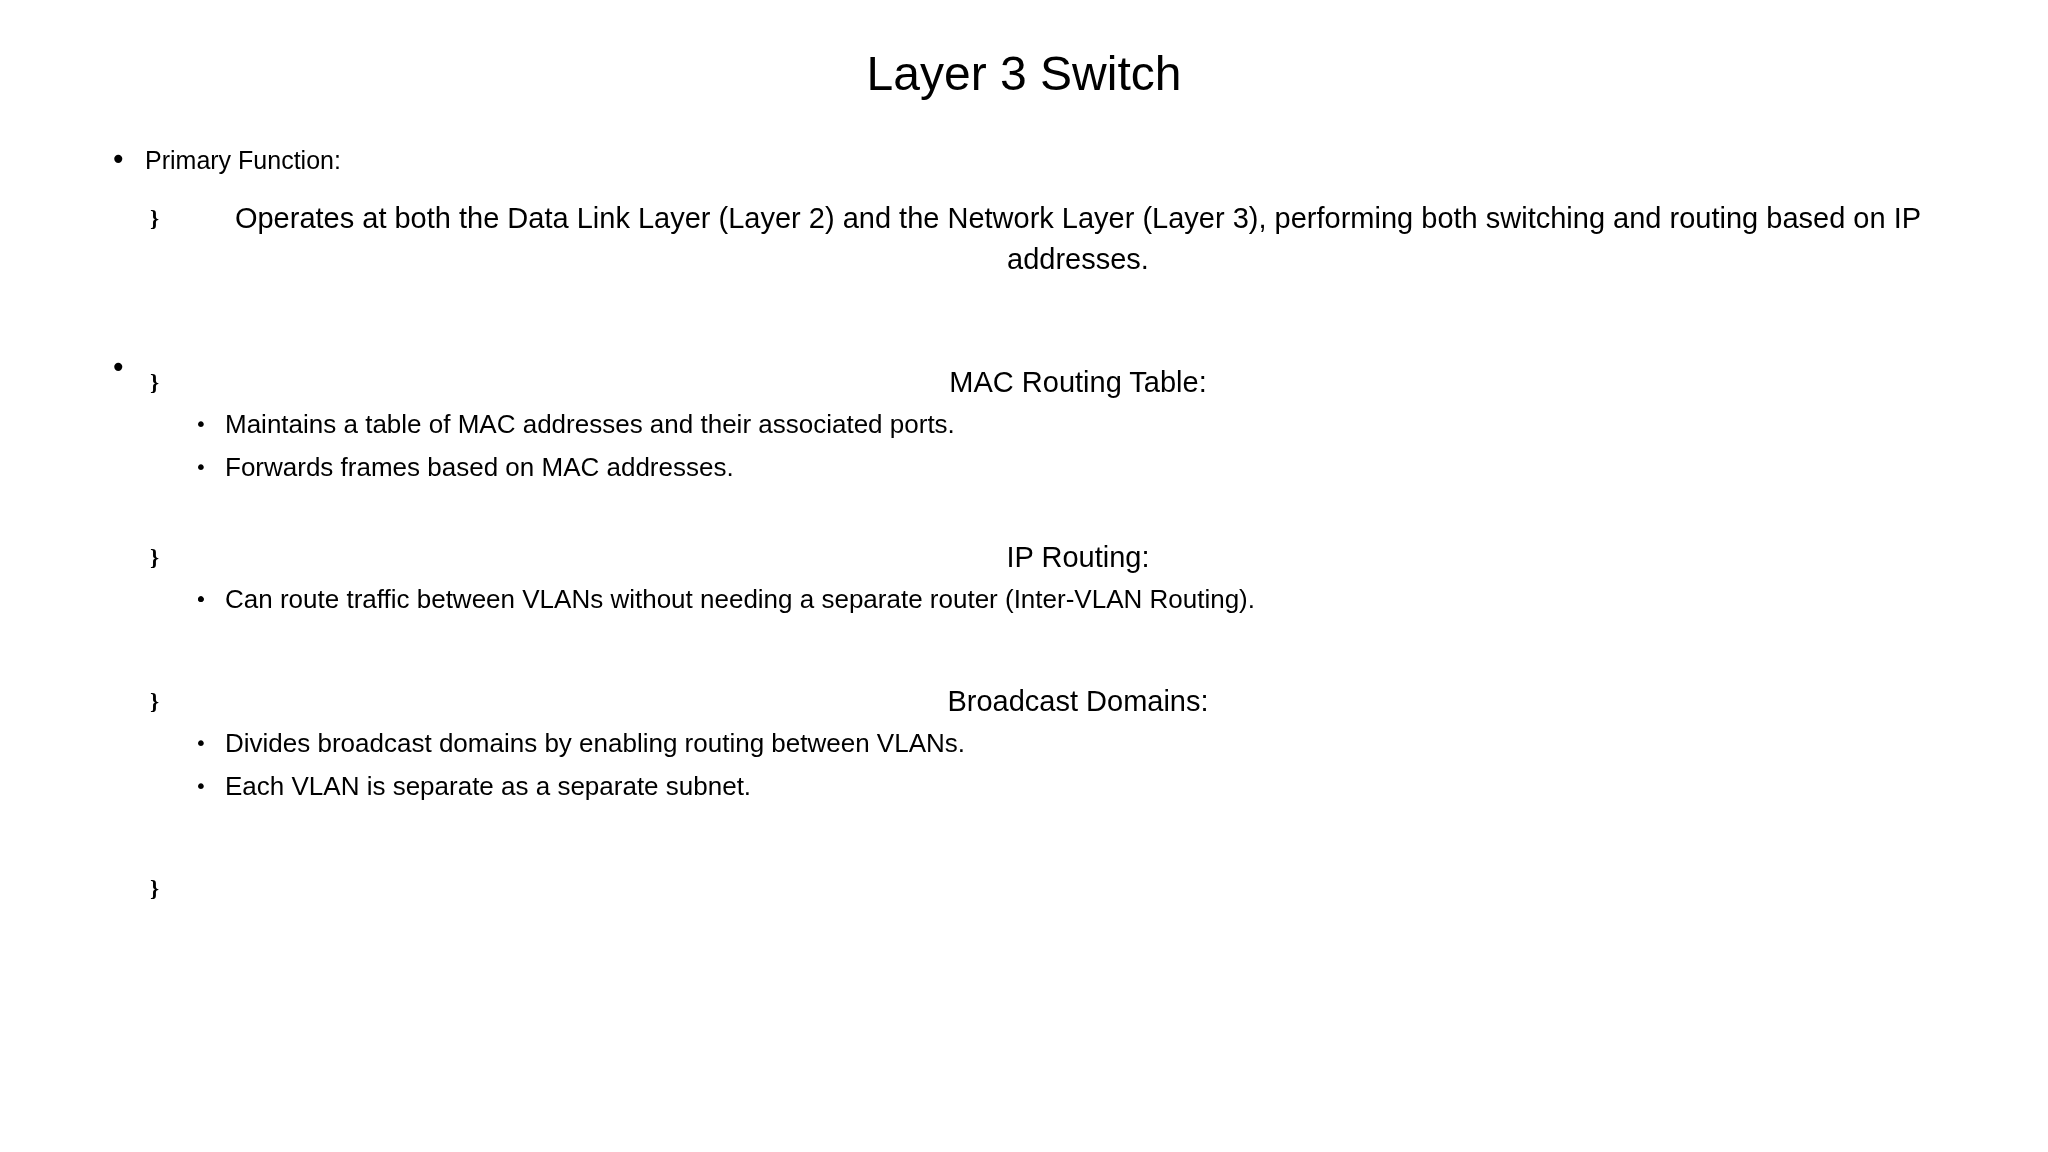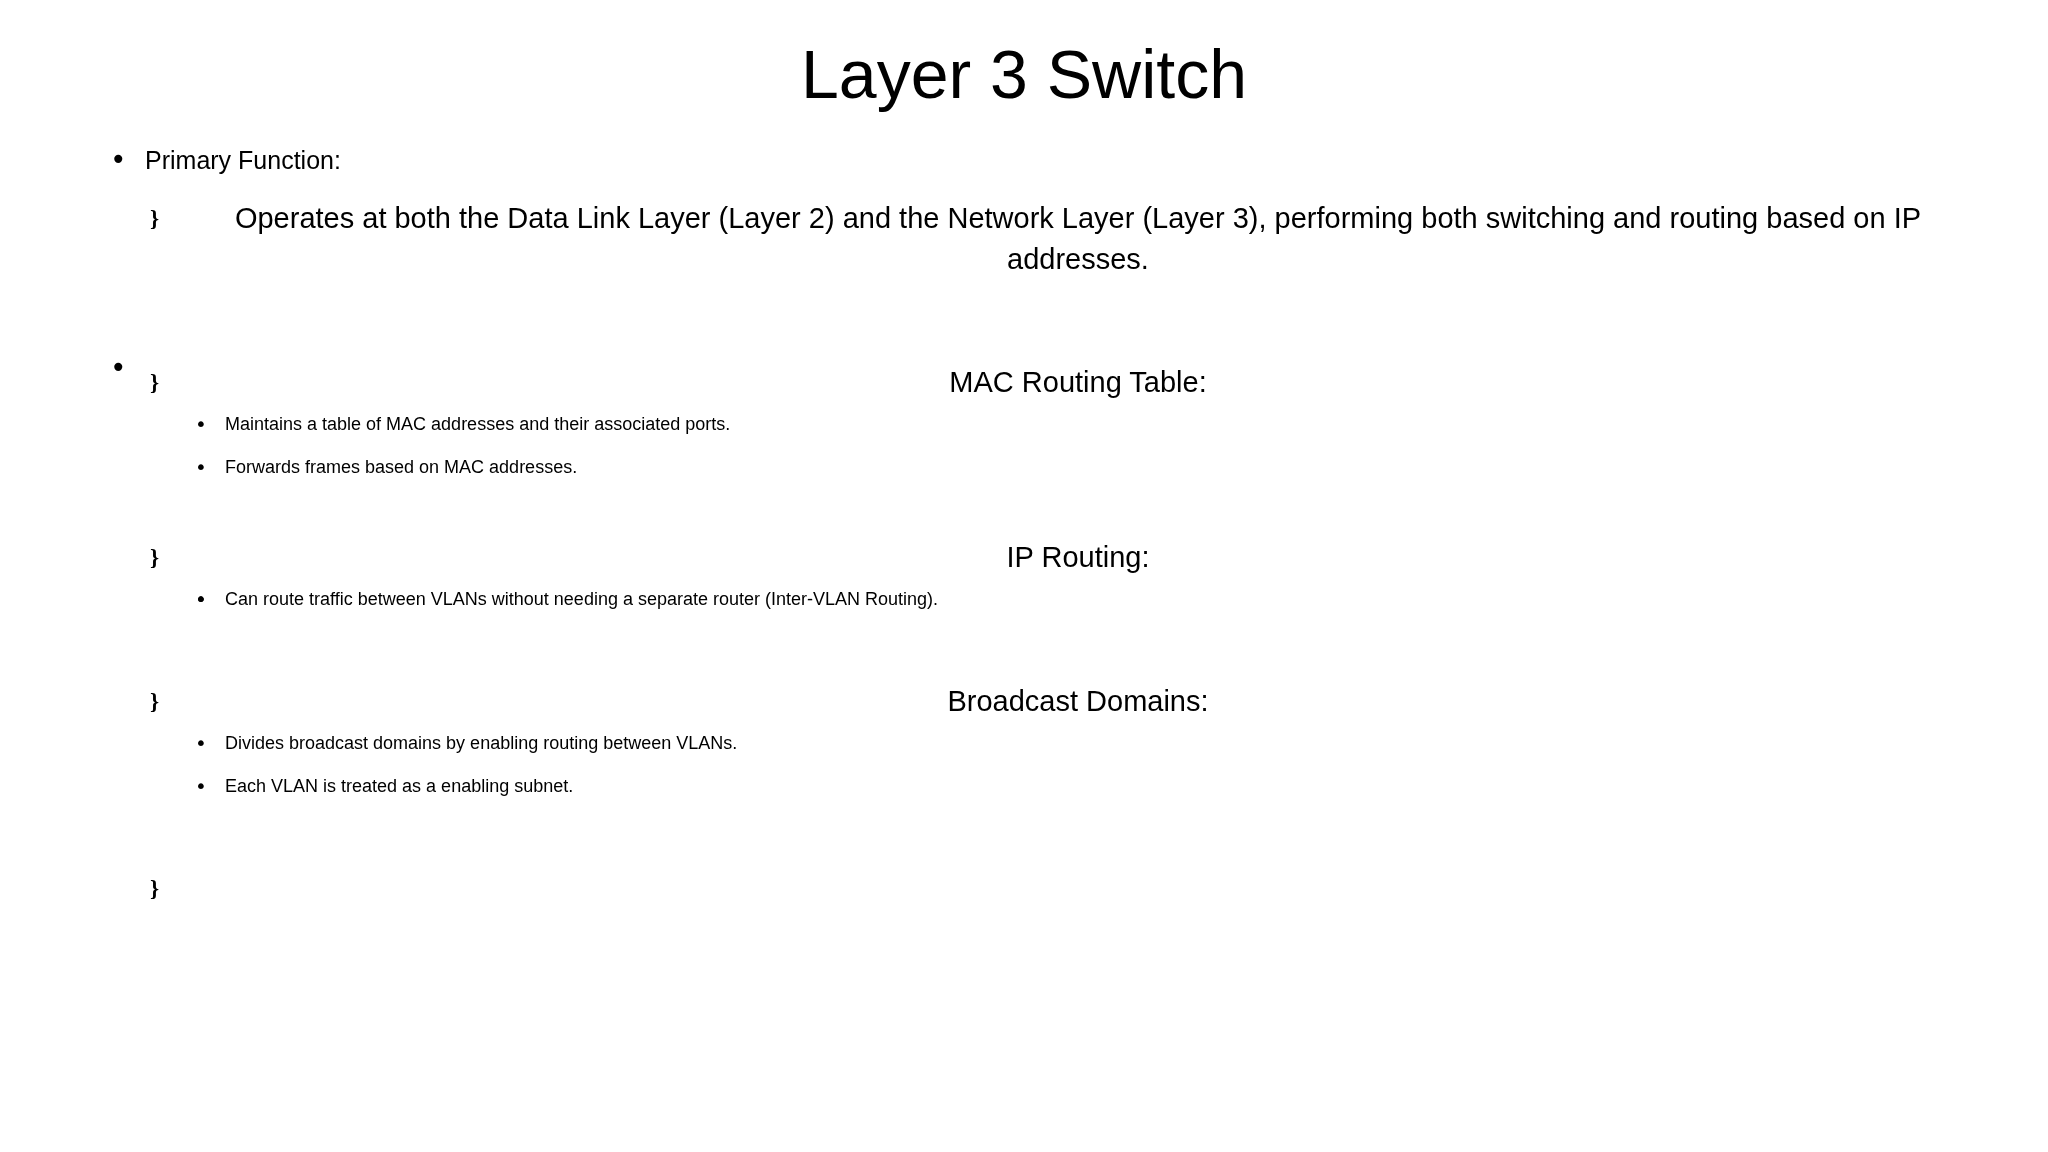--- a/index.html
+++ b/index.html
@@ -26,21 +26,21 @@
     background: #ffffff;
   }
 
   
   .slide-title {
     position: absolute;
     left: 0;
     top: 34px;
     width: 2048px;
     text-align: center;
-    font-size: 68px;
+    font-size: 48px;
     line-height: 80px;
     font-weight: 400;
     letter-spacing: 0px;
     color: #000000;
     white-space: pre;
   }
 
   
   .body-area {
     position: absolute;
@@ -110,21 +110,21 @@
     padding: 0 80px 0 0;
   }
   .lvl3 .marker {
     left: 195px;
     font-size: 20px;
     line-height: 43px;
     font-family: "DejaVu Sans", sans-serif;
   }
   .lvl3 .btext {
     margin-left: 225px;
-    font-size: 18px;
+    font-size: 26px;
     line-height: 43px;
     white-space: pre-wrap;
   }
 
   .spacer-sm { height: 16px; }
   .spacer-md { height: 48px; }
   .spacer-lg { height: 60px; }
   .spacer-xl { height: 66px; }
 
   .empty-text { min-height: 41px; }
@@ -196,21 +196,21 @@
       <span class="btext">Broadcast Domains:</span>
     </div>
 
     <div class="bullet-row lvl3">
       <span class="marker">•</span>
       <span class="btext">Divides broadcast domains by enabling routing between VLANs.</span>
     </div>
 
     <div class="bullet-row lvl3">
       <span class="marker">•</span>
-      <span class="btext">Each VLAN is treated as a enabling subnet.</span>
+      <span class="btext">Each VLAN is separate as a separate subnet.</span>
     </div>
 
     <div class="spacer-lg"></div>
 
     <div class="bullet-row lvl2">
       <span class="marker">}</span>
       <span class="btext empty-text"></span>
     </div>
 
   </div>

